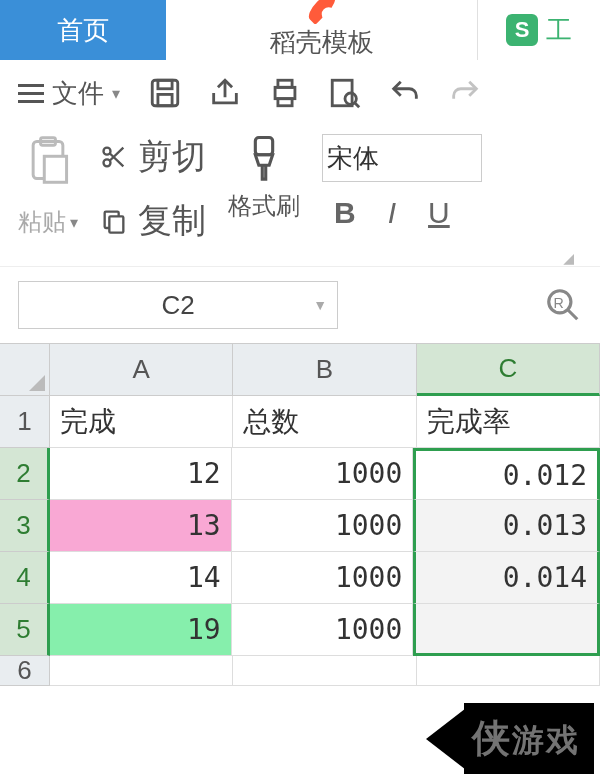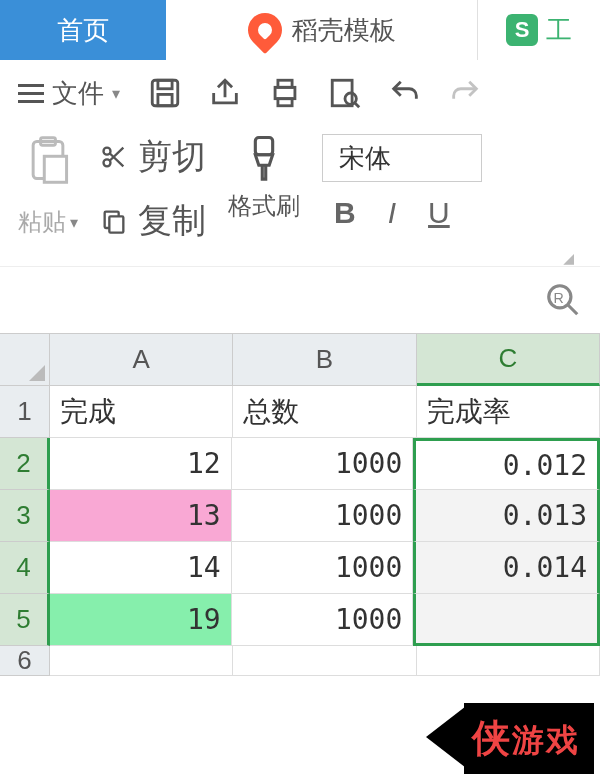--- a/index.html
+++ b/index.html
@@ -2,21 +2,21 @@
 <html><head>
 <meta charset="utf-8">
 <style>
   * { margin: 0; padding: 0; box-sizing: border-box; font-family: "Microsoft YaHei", sans-serif; }
   body { background: #fff; width: 600px; height: 780px; overflow: hidden; position: relative; }
 
   
   .tabs { display: flex; height: 60px; }
   .tab { display: flex; align-items: center; justify-content: center; font-size: 26px; padding: 0 28px; }
   .tab-home { background: #3a8fd8; color: #fff; width: 170px; }
-  .tab-daoke { color: #555; width: 320px; gap: 10px; border-right: 1px solid #e0e0e0; }
+  .tab-daoke { color: #555; width: 320px; gap: 10px; border-right: 1px solid #e0e0e0; flex-direction: column; }
   .tab-daoke .flame { width: 34px; height: 34px; background: #ff5b3a; border-radius: 50% 50% 50% 2px; transform: rotate(-45deg); position: relative; }
   .tab-daoke .flame::after { content: ""; position: absolute; width: 14px; height: 14px; background: #fff; border-radius: 50% 50% 50% 2px; top: 10px; left: 10px; }
   .tab-sheet { color: #3cb371; gap: 8px; }
   .tab-sheet .sq { width: 32px; height: 32px; background: #3cb371; color: #fff; border-radius: 6px; display: flex; align-items: center; justify-content: center; font-weight: bold; font-size: 22px; }
 
   
   .toolbar1 { display: flex; align-items: center; height: 66px; padding: 0 18px; gap: 28px; color: #555; }
   .file-btn { display: flex; align-items: center; gap: 8px; font-size: 26px; }
   .hamb { display: flex; flex-direction: column; gap: 5px; }
   .hamb span { width: 26px; height: 3px; background: #555; }
@@ -26,21 +26,21 @@
 
   
   .toolbar2 { display: flex; align-items: flex-start; padding: 8px 18px 0; gap: 22px; color: #555; }
   .paste-group { display: flex; flex-direction: column; align-items: center; gap: 20px; }
   .paste-label { font-size: 24px; color: #aaa; display: flex; align-items: center; gap: 4px; }
   .cutcopy { display: flex; flex-direction: column; gap: 18px; }
   .cc-btn { display: flex; align-items: center; gap: 10px; font-size: 34px; }
   .brush-group { display: flex; flex-direction: column; align-items: center; gap: 4px; }
   .brush-label { font-size: 24px; }
   .font-group { display: flex; flex-direction: column; gap: 14px; }
-  .font-name { border: 1px solid #ccc; padding: 6px 16px; font-size: 26px; color: #333; min-width: 160px; height: 48px; display: flex; align-items: center; }
+  .font-name { border: 1px solid #ccc; padding: 6px 4px; font-size: 26px; color: #333; min-width: 160px; height: 48px; display: flex; align-items: center; }
   .biU { display: flex; gap: 32px; padding-left: 12px; font-size: 30px; font-family: "Times New Roman", serif; color: #666; }
   .biU .b { font-weight: bold; }
   .biU .i { font-style: italic; }
   .biU .u { text-decoration: underline; }
   .launcher { text-align: right; padding-right: 26px; color: #bbb; font-size: 14px; padding-top: 6px; }
 
   
   .namerow { display: flex; align-items: center; padding: 14px 18px; gap: 16px; border-top: 1px solid #eee; }
   .namebox { border: 1px solid #ccc; height: 48px; width: 320px; display: flex; align-items: center; justify-content: center; font-size: 26px; color: #444; position: relative; }
   .namebox .drop2 { position: absolute; right: 10px; color: #aaa; font-size: 14px; }
@@ -59,21 +59,21 @@
   .cell.right { justify-content: flex-end; font-family: monospace; }
   .rowhead.hl { background: #d4e6d4; border-right: 3px solid #2e9e4f; color: #2e7d32; }
   .sel-col .cell { background: #f3f3f3; }
   .sel-top { border-top: 3px solid #2e9e4f !important; }
   .sel-side { border-left: 3px solid #2e9e4f; border-right: 3px solid #2e9e4f !important; }
   .sel-bot { border-bottom: 3px solid #2e9e4f !important; }
   .active-cell { background: #fff !important; }
 
   
   .wm { position: absolute; right: 8px; bottom: 40px; font-size: 16px; color: #ccc; font-style: italic; }
-  .logo { position: absolute; right: 6px; bottom: 6px; display: flex; align-items: flex-start; color: #ef4444; }
+  .logo { position: absolute; right: 6px; bottom: 6px; display: flex; align-items: center; color: #737373; }
   .logo .tri { width: 0; height: 0; border-top: 34px solid transparent; border-bottom: 34px solid transparent; border-right: 44px solid #000; margin-right: -6px; }
   .logo .box { background: #000; padding: 10px 14px 10px 8px; font-size: 32px; font-weight: bold; letter-spacing: 2px; }
 </style>
 </head>
 <body>
 
 <div class="tabs">
   <div class="tab tab-home">首页</div>
   <div class="tab tab-daoke">
     <span class="flame"></span>
@@ -169,20 +169,24 @@
     <div class="biU">
       <span class="b">B</span>
       <span class="i">I</span>
       <span class="u">U</span>
     </div>
   </div>
 </div>
 <div class="launcher">◢</div>
 
 <div class="namerow">
+  <div class="namebox">
+    <span>C2</span>
+    <span class="drop2">▼</span>
+  </div>
   <svg class="mag" viewBox="0 0 24 24">
       <circle cx="10" cy="10" r="7"></circle>
       <path d="M15 15l6 6"></path>
       <text x="6" y="14" font-size="9" fill="#888" stroke="none">R</text>
     </svg>
 </div>
 
 <div class="grid">
   <div class="grow">
     <div class="corner"></div>

